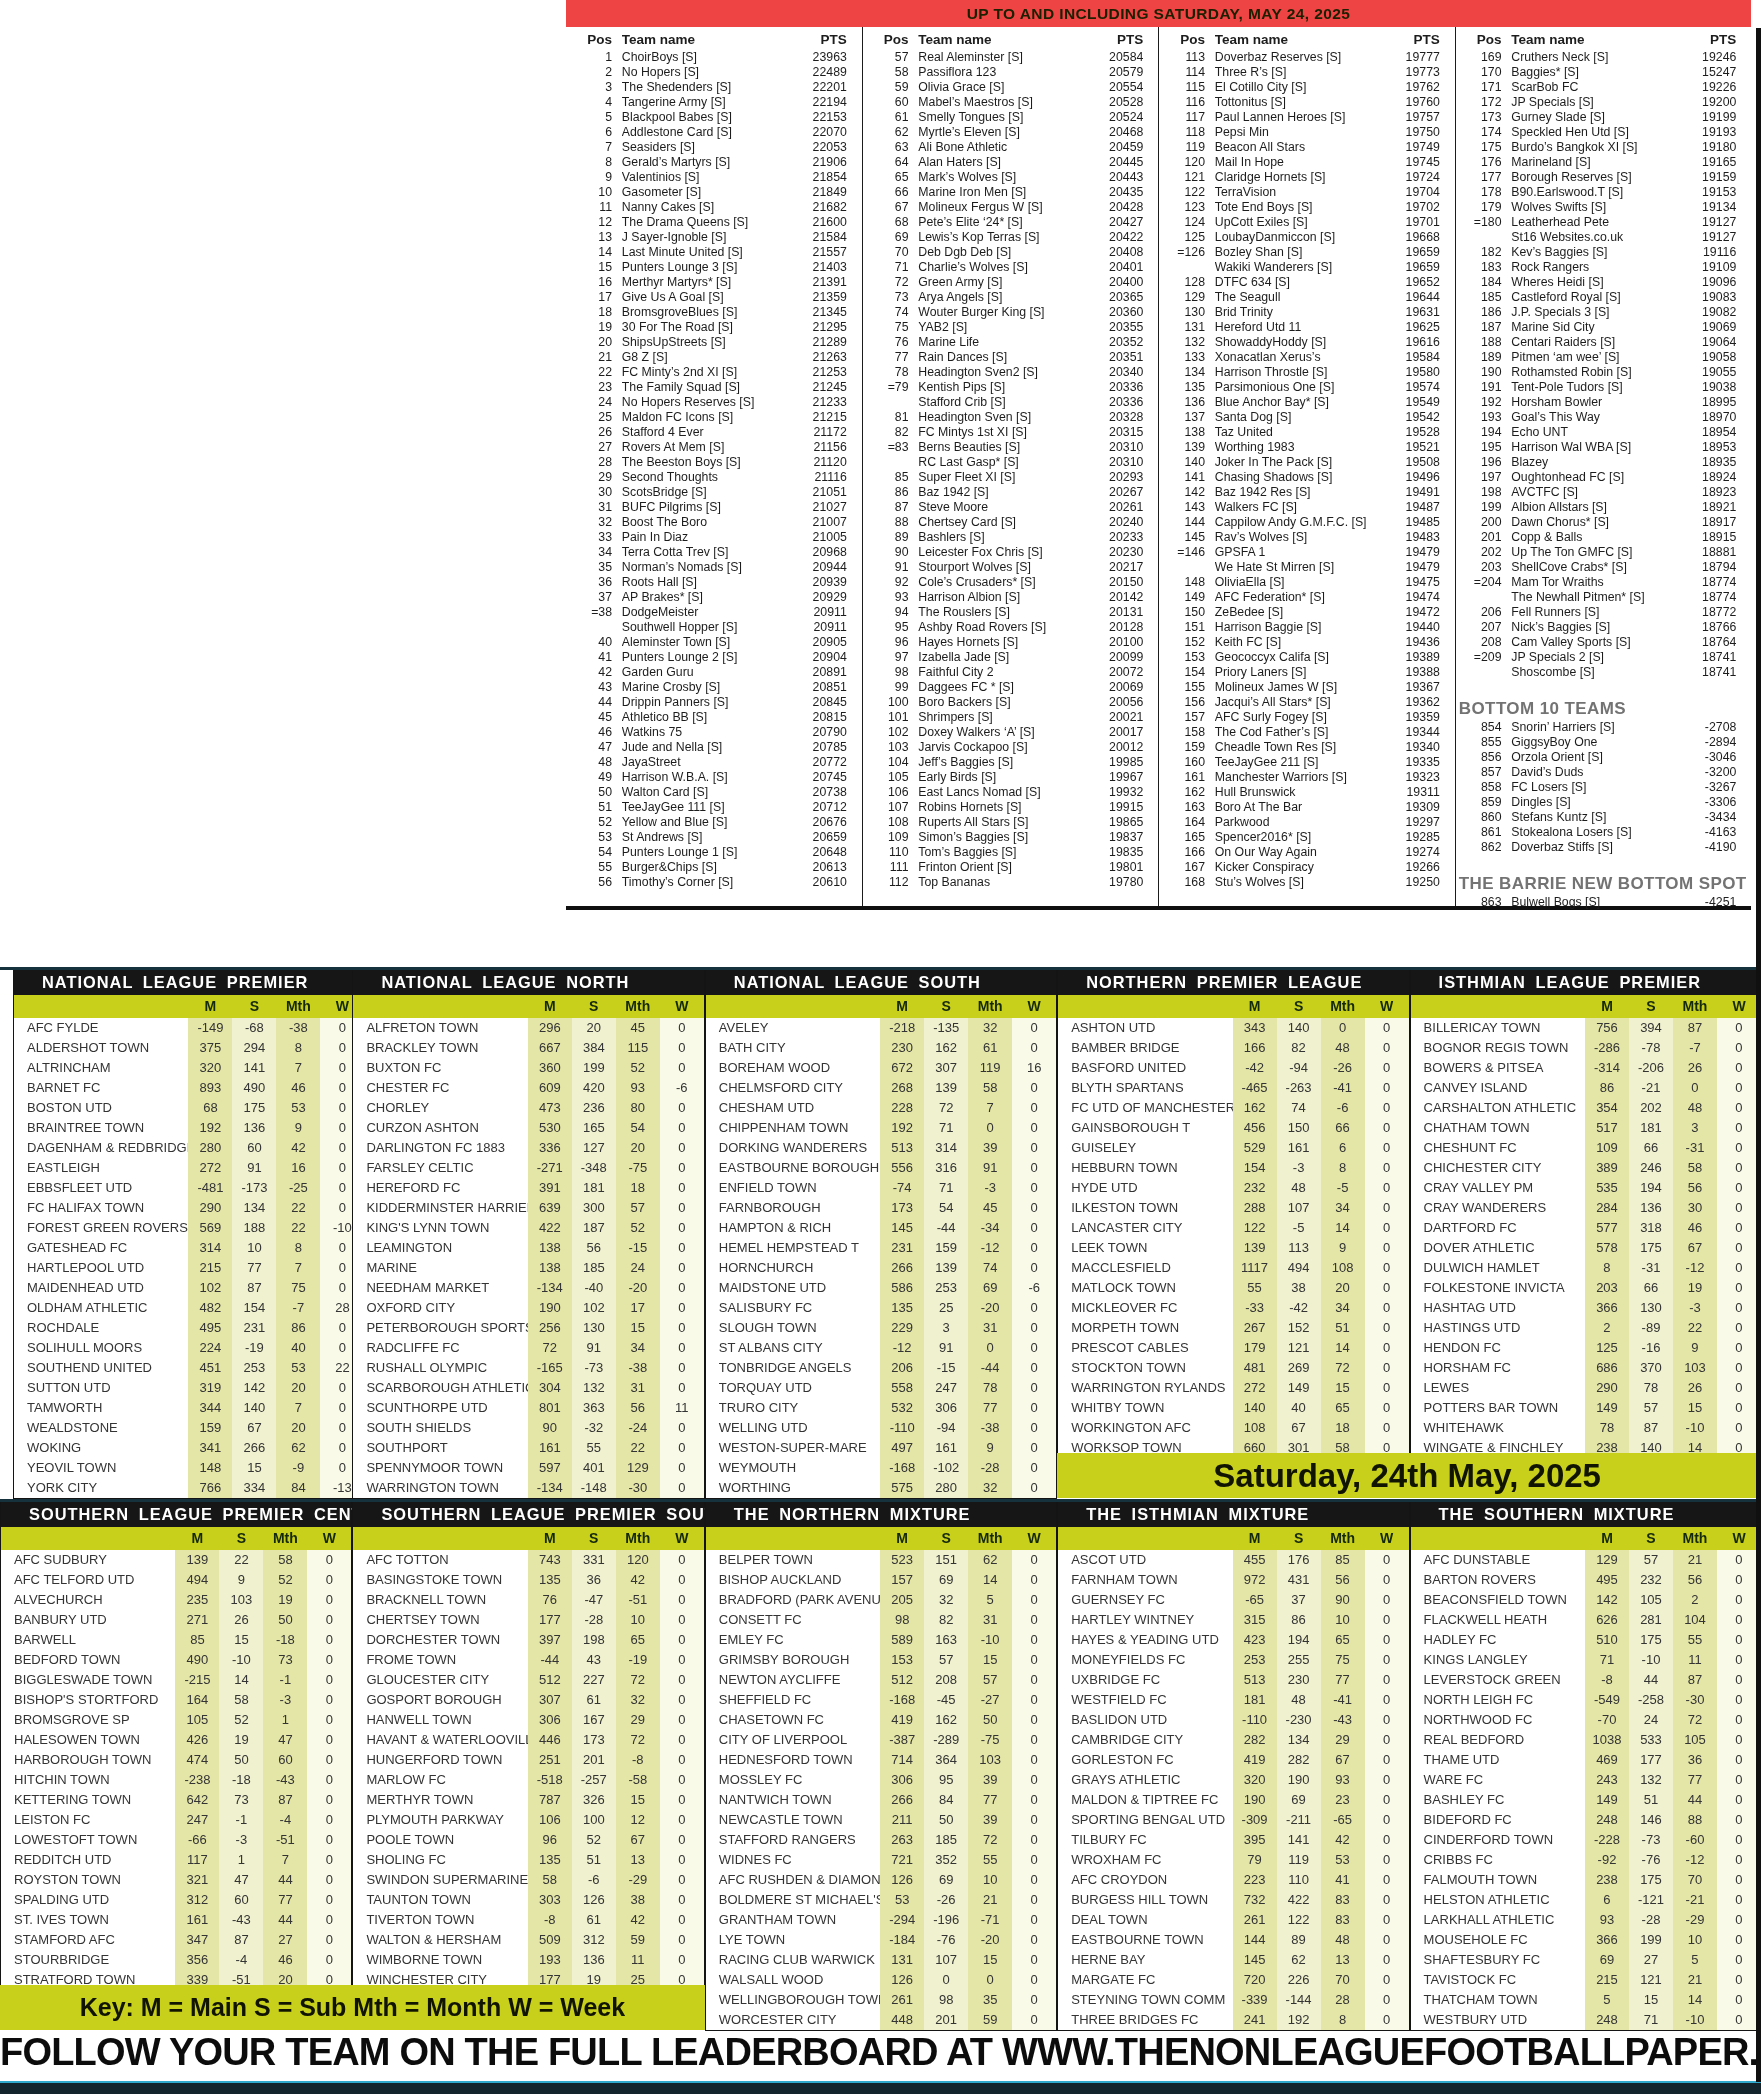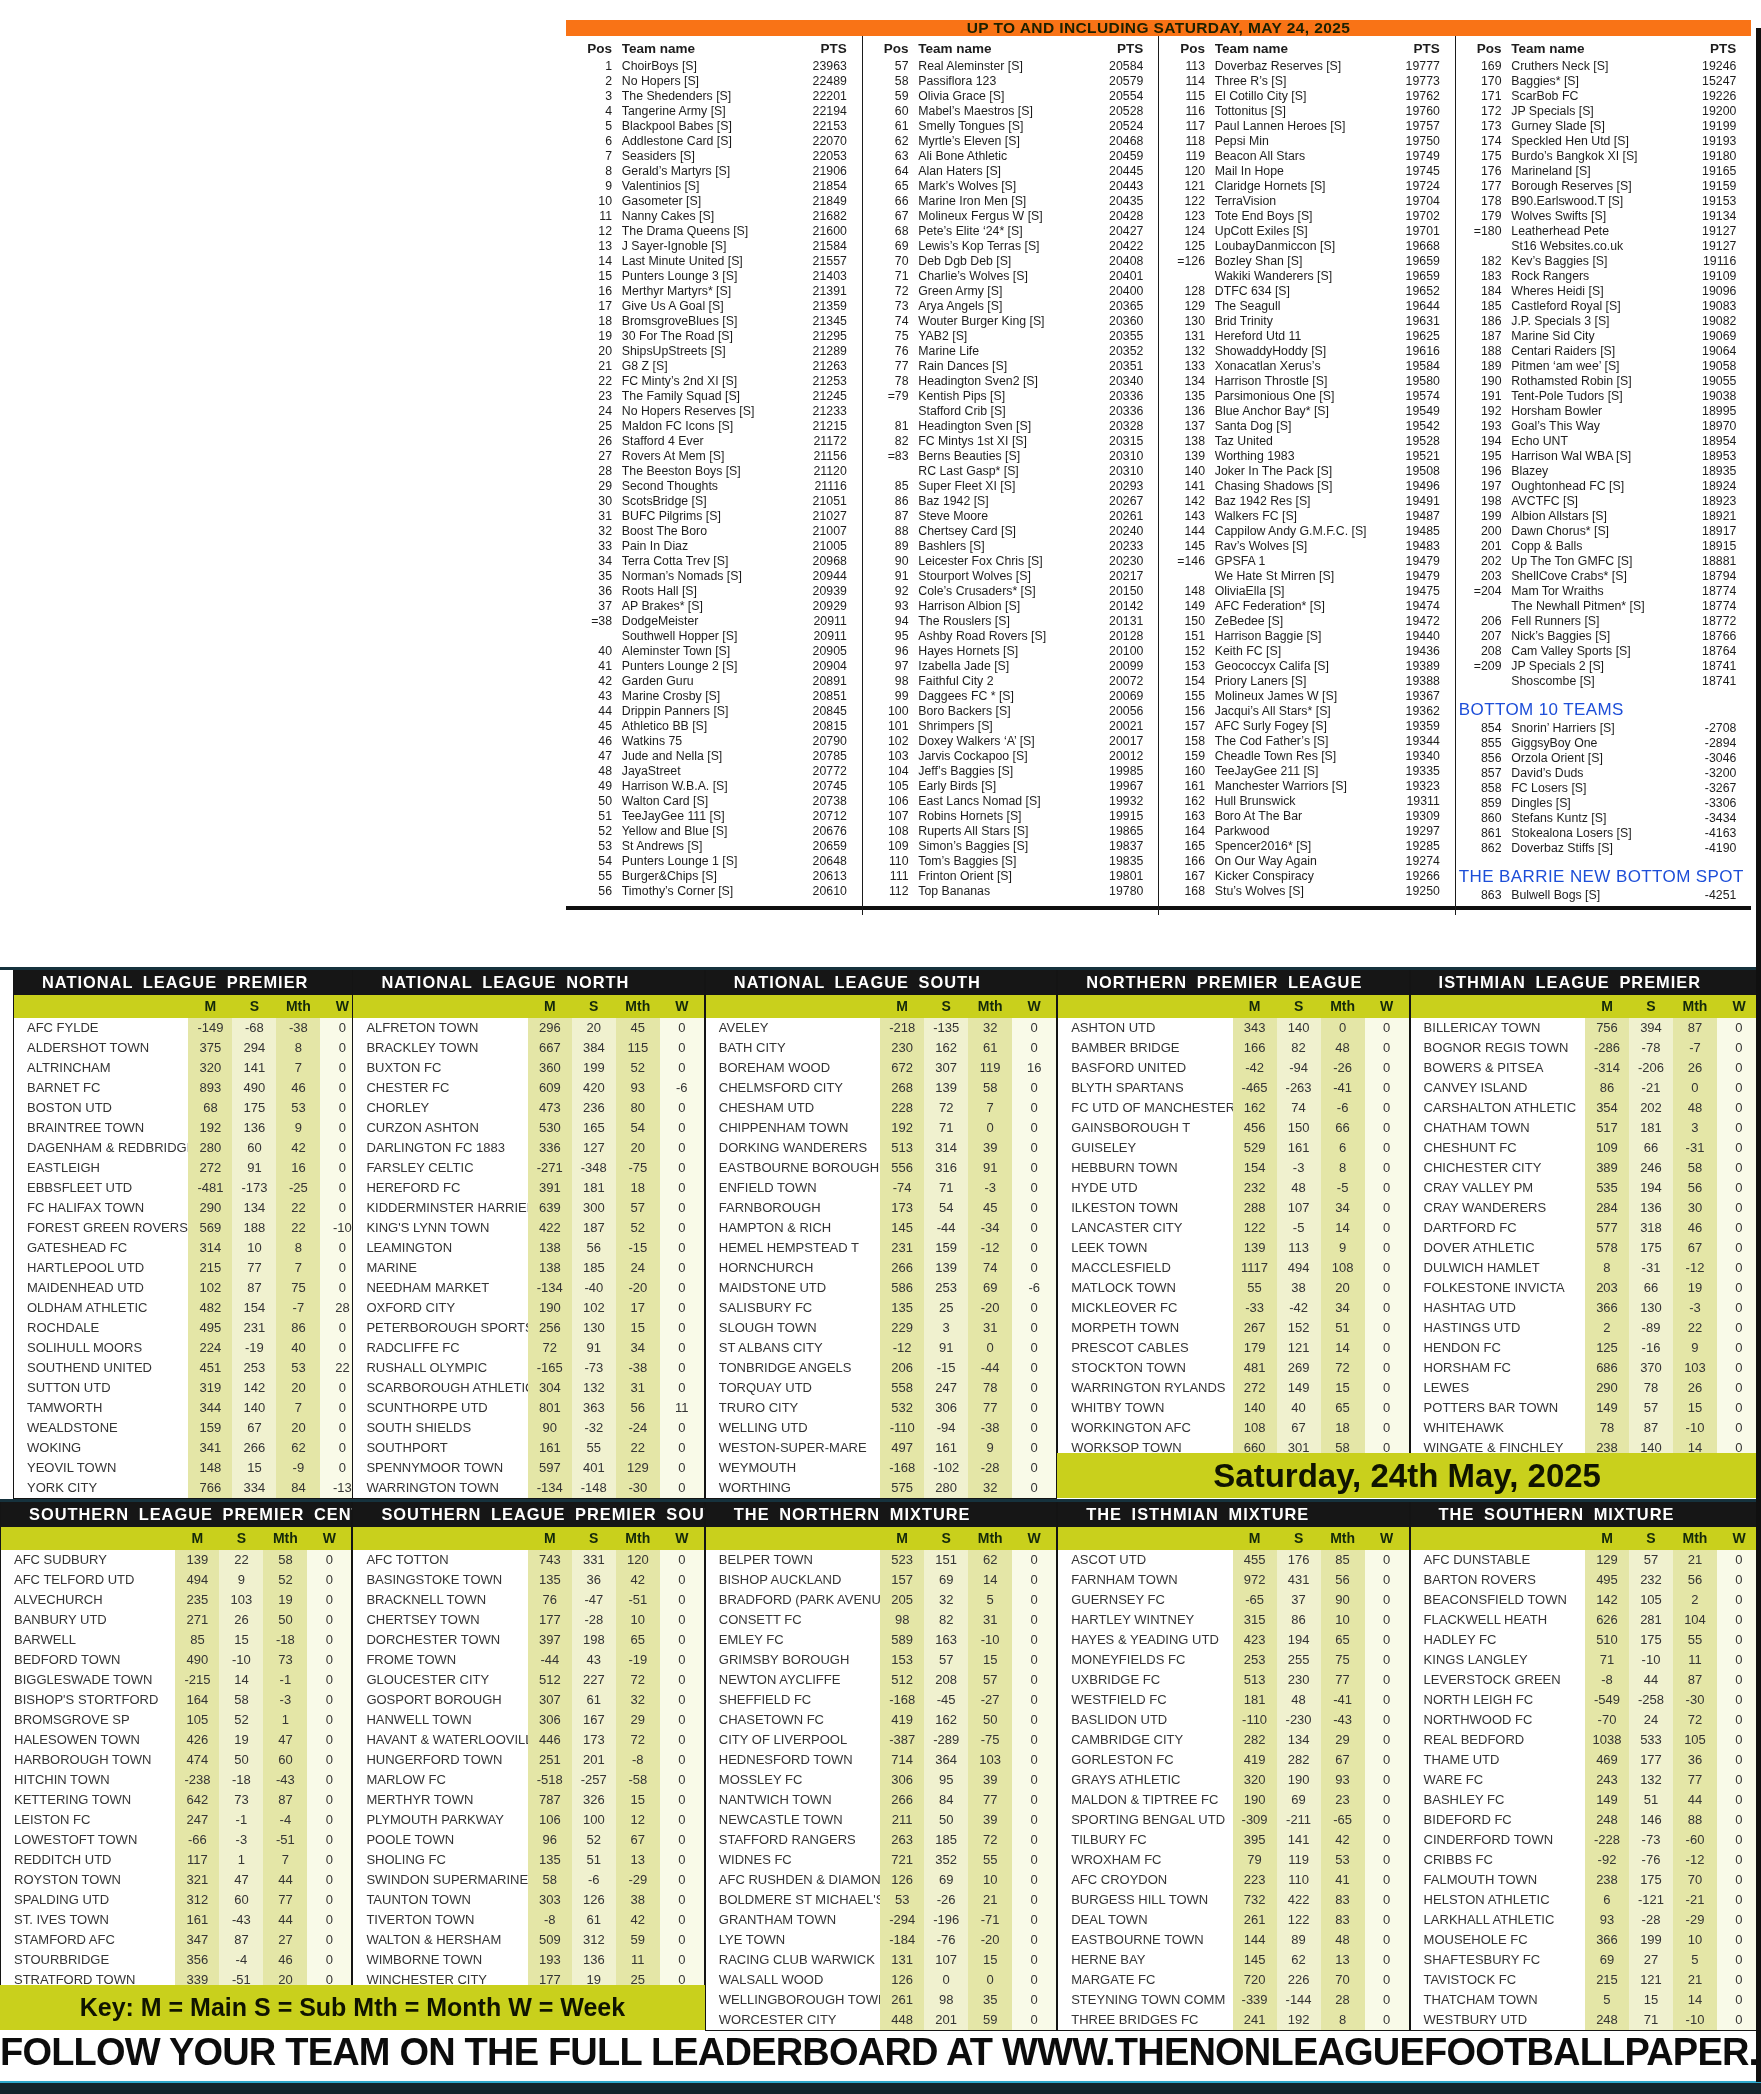--- a/index.html
+++ b/index.html
@@ -2,32 +2,32 @@
 <html style="font-size:13px"><head>
 <meta charset="utf-8">
 <style>
   html,body{margin:0;padding:0;background:#ffffff;}
   .page{position:relative;width:1762px;height:2095px;background:#ffffff;overflow:hidden;
         font-family:"Liberation Sans", sans-serif;color:#1d1d1d;}
 
   
   .lb-panel{position:absolute;left:566px;top:0;width:1185px;height:910px;
             border-bottom:4.1px solid #101010;box-sizing:border-box;background:#fff;}
-  .lb-banner{height:16px;background:#f97316;color:#1c2000;display:flex;align-items:center;
-             justify-content:center;font-weight:bold;font-size:15.5px;letter-spacing:0.4px;margin-top:20px;}
+  .lb-banner{height:27px;background:#ef4444;color:#1c2000;display:flex;align-items:center;
+             justify-content:center;font-weight:bold;font-size:15.5px;letter-spacing:0.4px;}
   .lb-cols{display:flex;height:879px;}
   .lb-col{flex:1;min-width:0;padding-top:1.6px;box-sizing:border-box;}
   .lb-col + .lb-col{border-left:1.6px solid #1b1b1b;}
   .lb-row{display:flex;align-items:center;height:15px;font-size:12.3px;white-space:nowrap;}
   .lb-head{font-weight:bold;font-size:13.5px;height:21px;}
   .lb-pos{width:46px;text-align:right;padding-right:9.8px;flex:none;}
   .lb-team{flex:1;overflow:hidden;}
   .lb-pts{width:65px;text-align:right;padding-right:14.7px;flex:none;}
-  .lb-section{display:flex;align-items:center;height:22px;margin-top:10px;padding-left:3.3px;
-              color:#1d4ed8;font-weight:400;font-size:17px;letter-spacing:0.4px;white-space:nowrap;}
+  .lb-section{display:flex;align-items:center;height:22px;margin-top:18px;padding-left:3.3px;
+              color:#737373;font-weight:700;font-size:17px;letter-spacing:0.4px;white-space:nowrap;}
 
   
   .band{position:absolute;left:0;width:1762px;height:529px;border-top:3.3px solid #16323d;box-sizing:border-box;}
   #band-0{top:967px;} #band-1{top:1499px;}
   .ltable{position:absolute;top:0;width:20%;box-sizing:border-box;background:#fff;
           border-left:1.6px solid #141414;border-right:1.6px solid #141414;border-bottom:1.6px solid #141414;}
   .lt-head{height:24.5px;background:#161616;color:#ffffff;display:flex;align-items:center;
            padding-left:28px;font-weight:bold;font-size:16.4px;letter-spacing:1px;word-spacing:4.1px;white-space:nowrap;}
   .lt-cols{height:23px;background:#c9d01c;display:flex;align-items:center;font-weight:bold;font-size:14px;color:#14280a;}
   .lt-cols .lt-c{background:transparent !important;}

